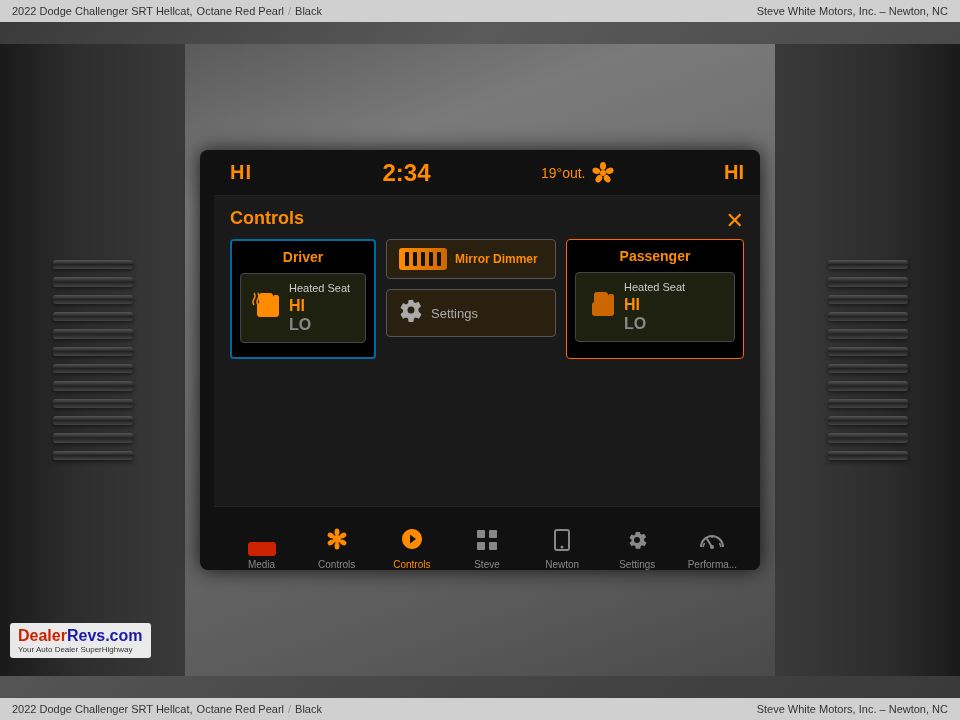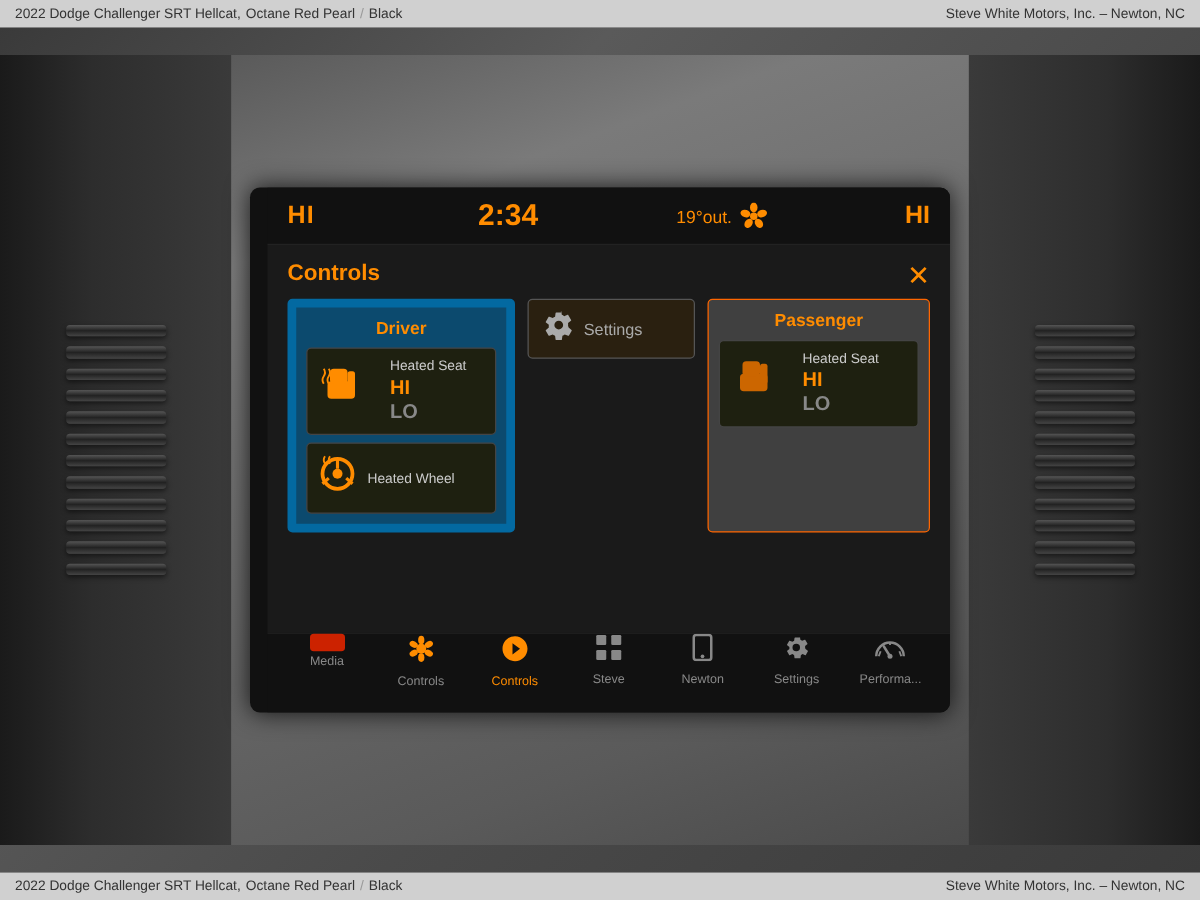--- a/index.html
+++ b/index.html
@@ -181,44 +181,44 @@
       cursor: pointer;
     }
 
     .controls-grid {
       display: flex;
       gap: 10px;
     }
 
     
     .driver-panel {
-      width: 182px;
-      background: #0c4a6e;
-      border: 7px solid #0369a1;
+      width: 146px;
+      background: #000000;
+      border: 2px solid #0369a1;
       border-radius: 4px;
       padding: 8px;
     }
 
     .panel-title {
       color: #ff8c00;
       font-size: 14px;
       font-weight: bold;
       text-align: center;
       margin-bottom: 8px;
     }
 
     .seat-section {
       background: #1e2010;
       border: 1px solid #444;
       border-radius: 4px;
       padding: 8px;
       margin-bottom: 6px;
       display: flex;
-      align-items: flex-start;
-      gap: 20px;
+      align-items: center;
+      gap: 2px;
     }
 
     .seat-icon {
       font-size: 32px;
       color: #ff8c00;
     }
 
     .seat-info {
       flex: 1;
     }
@@ -327,32 +327,32 @@
     }
 
     .settings-label {
       color: #aaa;
       font-size: 13px;
     }
 
     
     .passenger-panel {
       width: 178px;
-      background: #404040;
+      background: #000000;
       border: 1px solid #ff6600;
       border-radius: 4px;
       padding: 8px;
     }
 
     
     .bottom-nav {
       background: #111;
       height: 64px;
       display: flex;
-      align-items: flex-start;
+      align-items: flex-end;
       justify-content: space-around;
       padding: 0 10px;
       border-top: 1px solid #222;
     }
 
     .nav-item {
       display: flex;
       flex-direction: column;
       align-items: center;
       gap: 3px;
@@ -510,39 +510,34 @@
               </div>
               <div class="seat-info">
                 <div class="seat-label">Heated Seat</div>
                 <div class="seat-levels">
                   <span class="level-hi">HI</span>
                   <span class="level-lo">LO</span>
                 </div>
               </div>
             </div>
 
-            <div class="wheel-section">
-              <div class="wheel-icon">
-                <svg width="32" height="32" viewBox="0 0 32 32">
-                  <circle cx="16" cy="16" r="12" fill="none" stroke="#ff8c00" stroke-width="3"></circle>
-                  <circle cx="16" cy="16" r="4" fill="#ff8c00"></circle>
-                  <line x1="16" y1="12" x2="16" y2="4" stroke="#ff8c00" stroke-width="2.5"></line>
-                  <line x1="9" y1="19.5" x2="4" y2="24" stroke="#ff8c00" stroke-width="2.5"></line>
-                  <line x1="23" y1="19.5" x2="28" y2="24" stroke="#ff8c00" stroke-width="2.5"></line>
-
-                  <path d="M6 8 Q4 5 6 2" stroke="#ff8c00" stroke-width="1.5" fill="none"></path>
-                  <path d="M10 8 Q8 5 10 2" stroke="#ff8c00" stroke-width="1.5" fill="none"></path>
-                </svg>
+          </div>
+
+          <div class="middle-panels">
+
+            <div class="mirror-btn">
+              <div class="mirror-icon">
+                <div class="mirror-bar"></div>
+                <div class="mirror-bar"></div>
+                <div class="mirror-bar"></div>
+                <div class="mirror-bar"></div>
+                <div class="mirror-bar"></div>
               </div>
-              <div class="wheel-label">Heated Wheel</div>
+              <span class="mirror-label">Mirror Dimmer</span>
             </div>
-          </div>
-
-          <div class="middle-panels">
-
 
             <div class="settings-btn">
               <div class="gear-icon">
                 <svg width="24" height="24" viewBox="0 0 24 24">
                   <path fill="#aaa" d="M12 15.5A3.5 3.5 0 0 1 8.5 12 3.5 3.5 0 0 1 12 8.5a3.5 3.5 0 0 1 3.5 3.5 3.5 3.5 0 0 1-3.5 3.5m7.43-2.92c.04-.34.07-.69.07-1.08s-.03-.74-.07-1.08l2.32-1.82c.21-.16.27-.45.14-.68l-2.2-3.81c-.13-.23-.42-.31-.65-.23l-2.73 1.1c-.57-.44-1.18-.81-1.85-1.09l-.41-2.9A.534.534 0 0 0 14 2h-4c-.27 0-.5.19-.53.46l-.41 2.9c-.67.28-1.28.65-1.85 1.09L4.48 5.35c-.24-.09-.52 0-.65.23L1.63 9.39c-.13.23-.07.52.14.68l2.32 1.82C4.03 12.26 4 12.61 4 13s.03.74.07 1.08L1.77 15.9c-.21.16-.27.45-.14.68l2.2 3.81c.13.23.42.31.65.23l2.73-1.1c.57.44 1.18.81 1.85 1.09l.41 2.9c.03.27.26.46.53.46h4c.27 0 .5-.19.53-.46l.41-2.9c.67-.28 1.28-.65 1.85-1.09l2.73 1.1c.23.09.52 0 .65-.23l2.2-3.81c.13-.23.07-.52-.14-.68l-2.32-1.82z"></path>
                 </svg>
               </div>
               <span class="settings-label">Settings</span>
             </div>
           </div>
@@ -644,20 +639,28 @@
               <line x1="13" y1="7" x2="13" y2="9" stroke="#888" stroke-width="1.5"></line>
             </svg>
           </span>
           <span class="nav-label">Performa...</span>
         </div>
 
       </div>
     </div>
   </div>
 
+  <div class="watermark">
+    <div class="watermark-box">
+      <div class="watermark-dealerrevs">
+        Dealer<span style="color:#1a1aaa">Revs.com</span>
+      </div>
+      <div class="watermark-sub">Your Auto Dealer SuperHighway</div>
+    </div>
+  </div>
 
 </div>
 
 <div class="bottom-bar">
   <div class="top-bar-left">
     <span>2022 Dodge Challenger SRT Hellcat,</span>
     <span>Octane Red Pearl</span>
     <span class="separator">/</span>
     <span>Black</span>
   </div>

